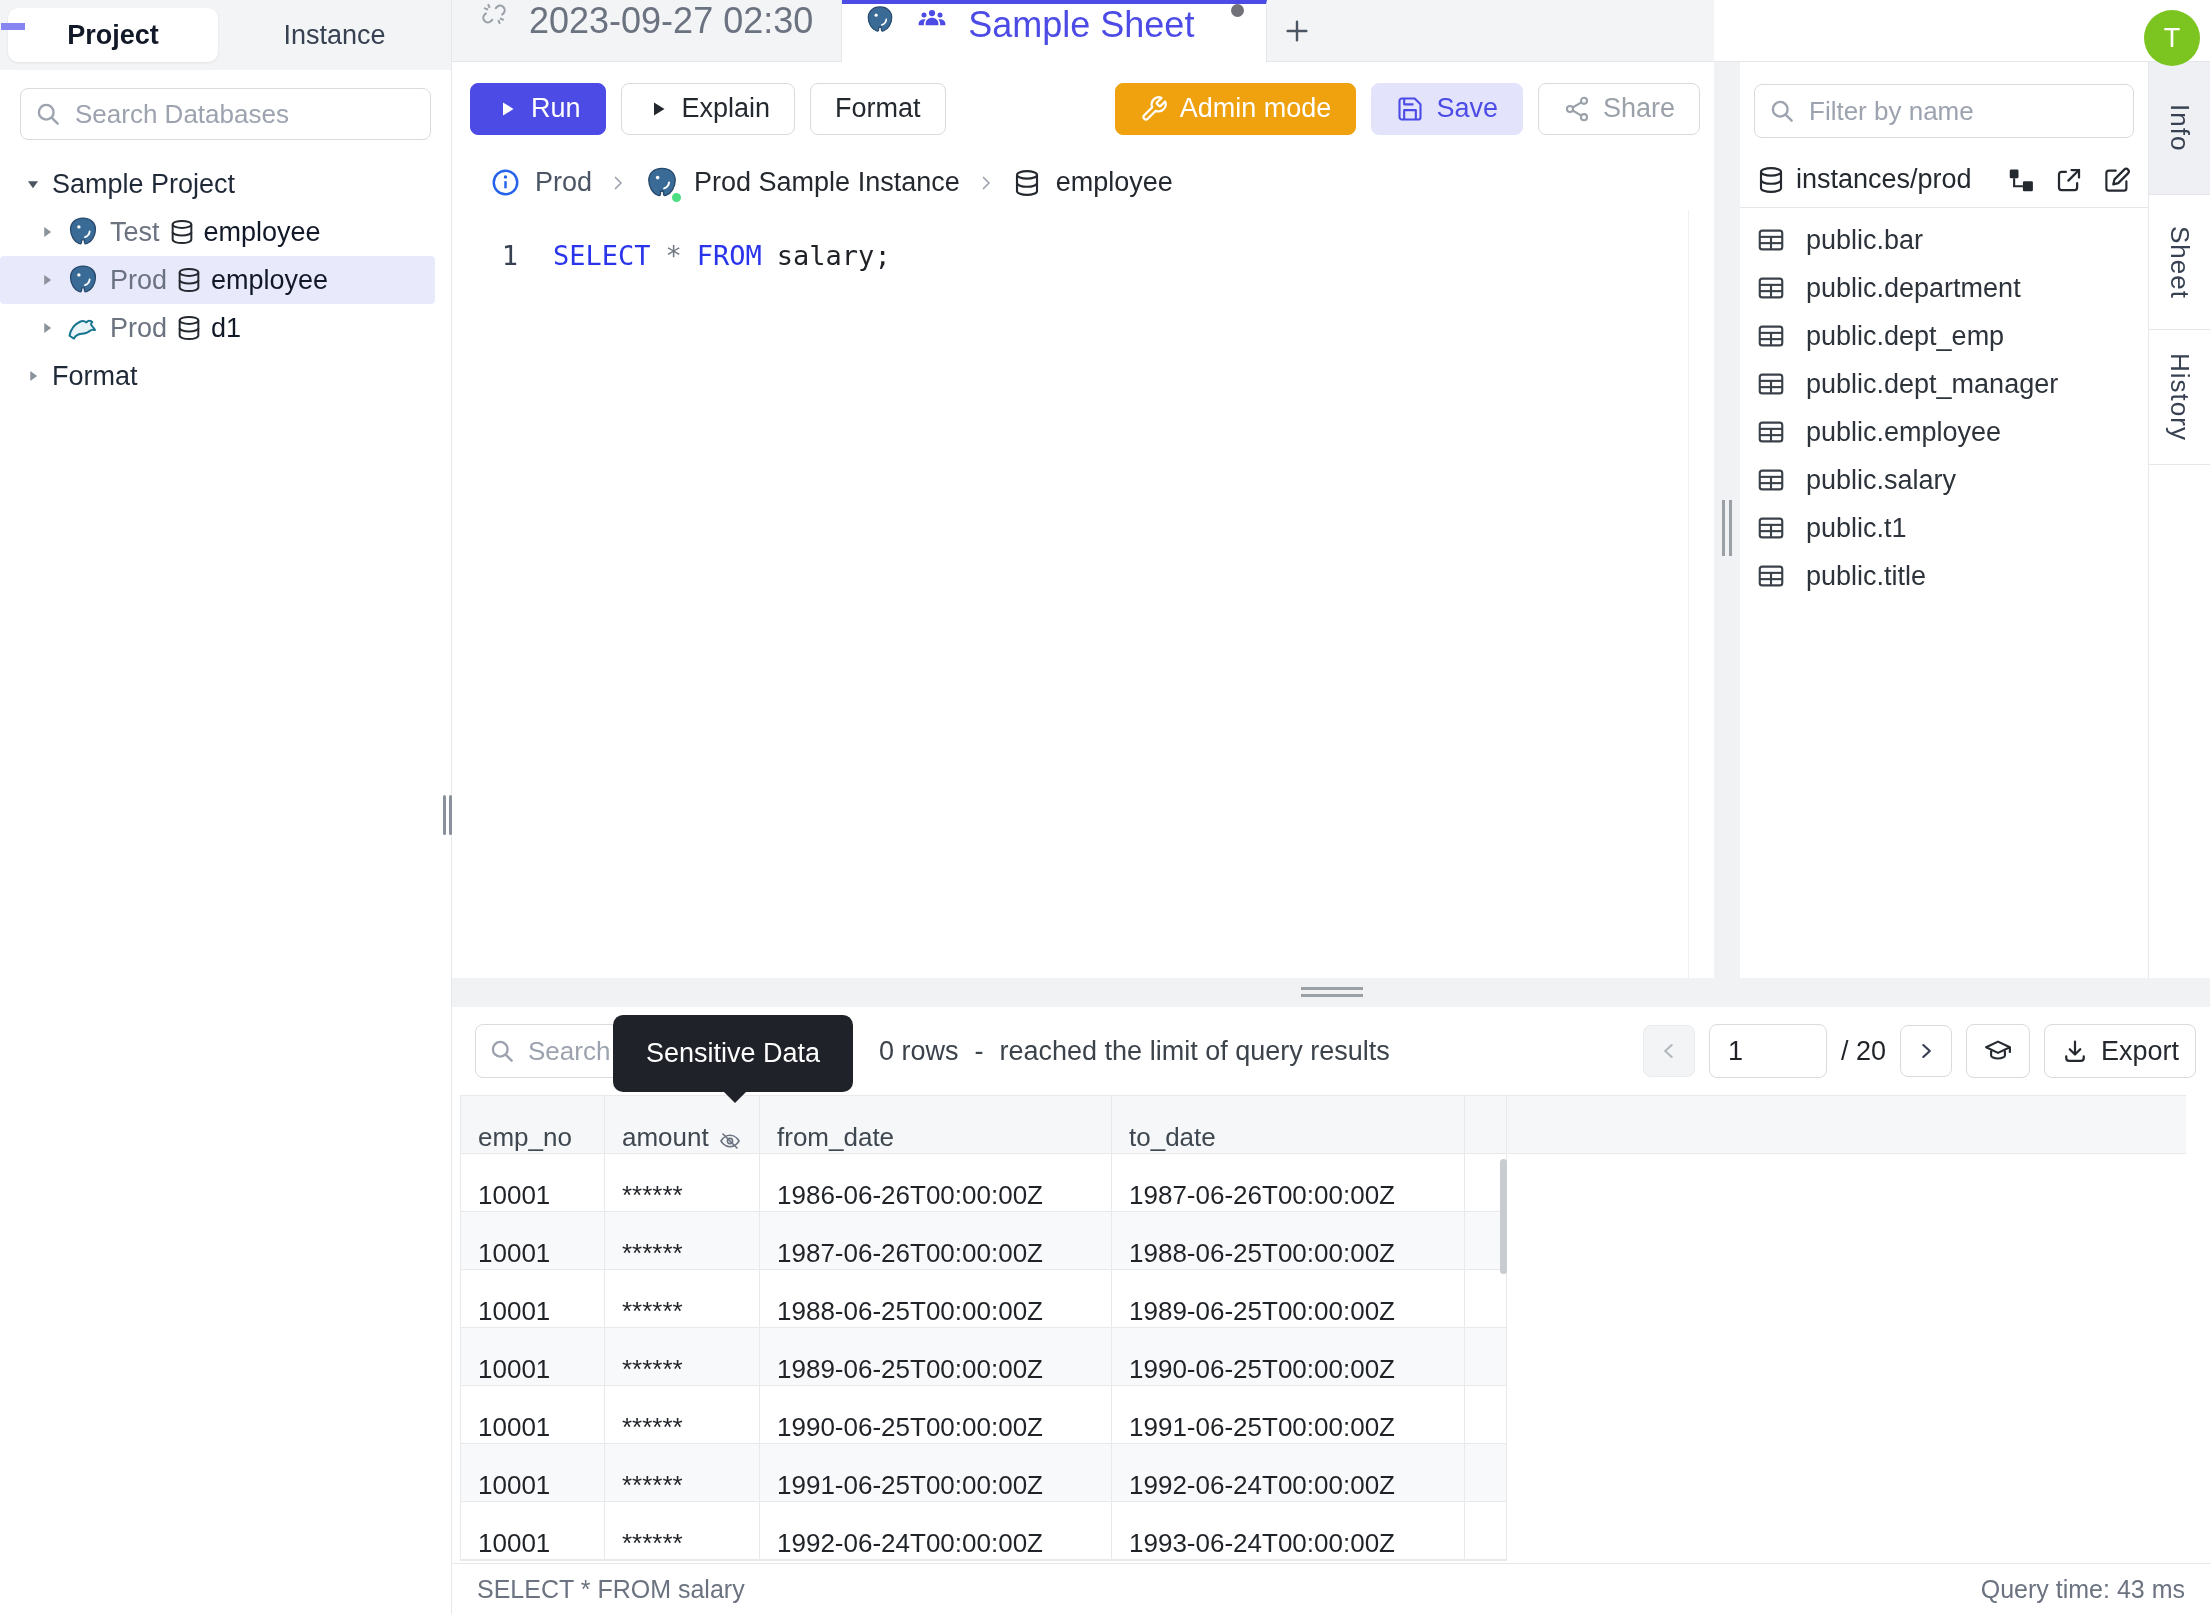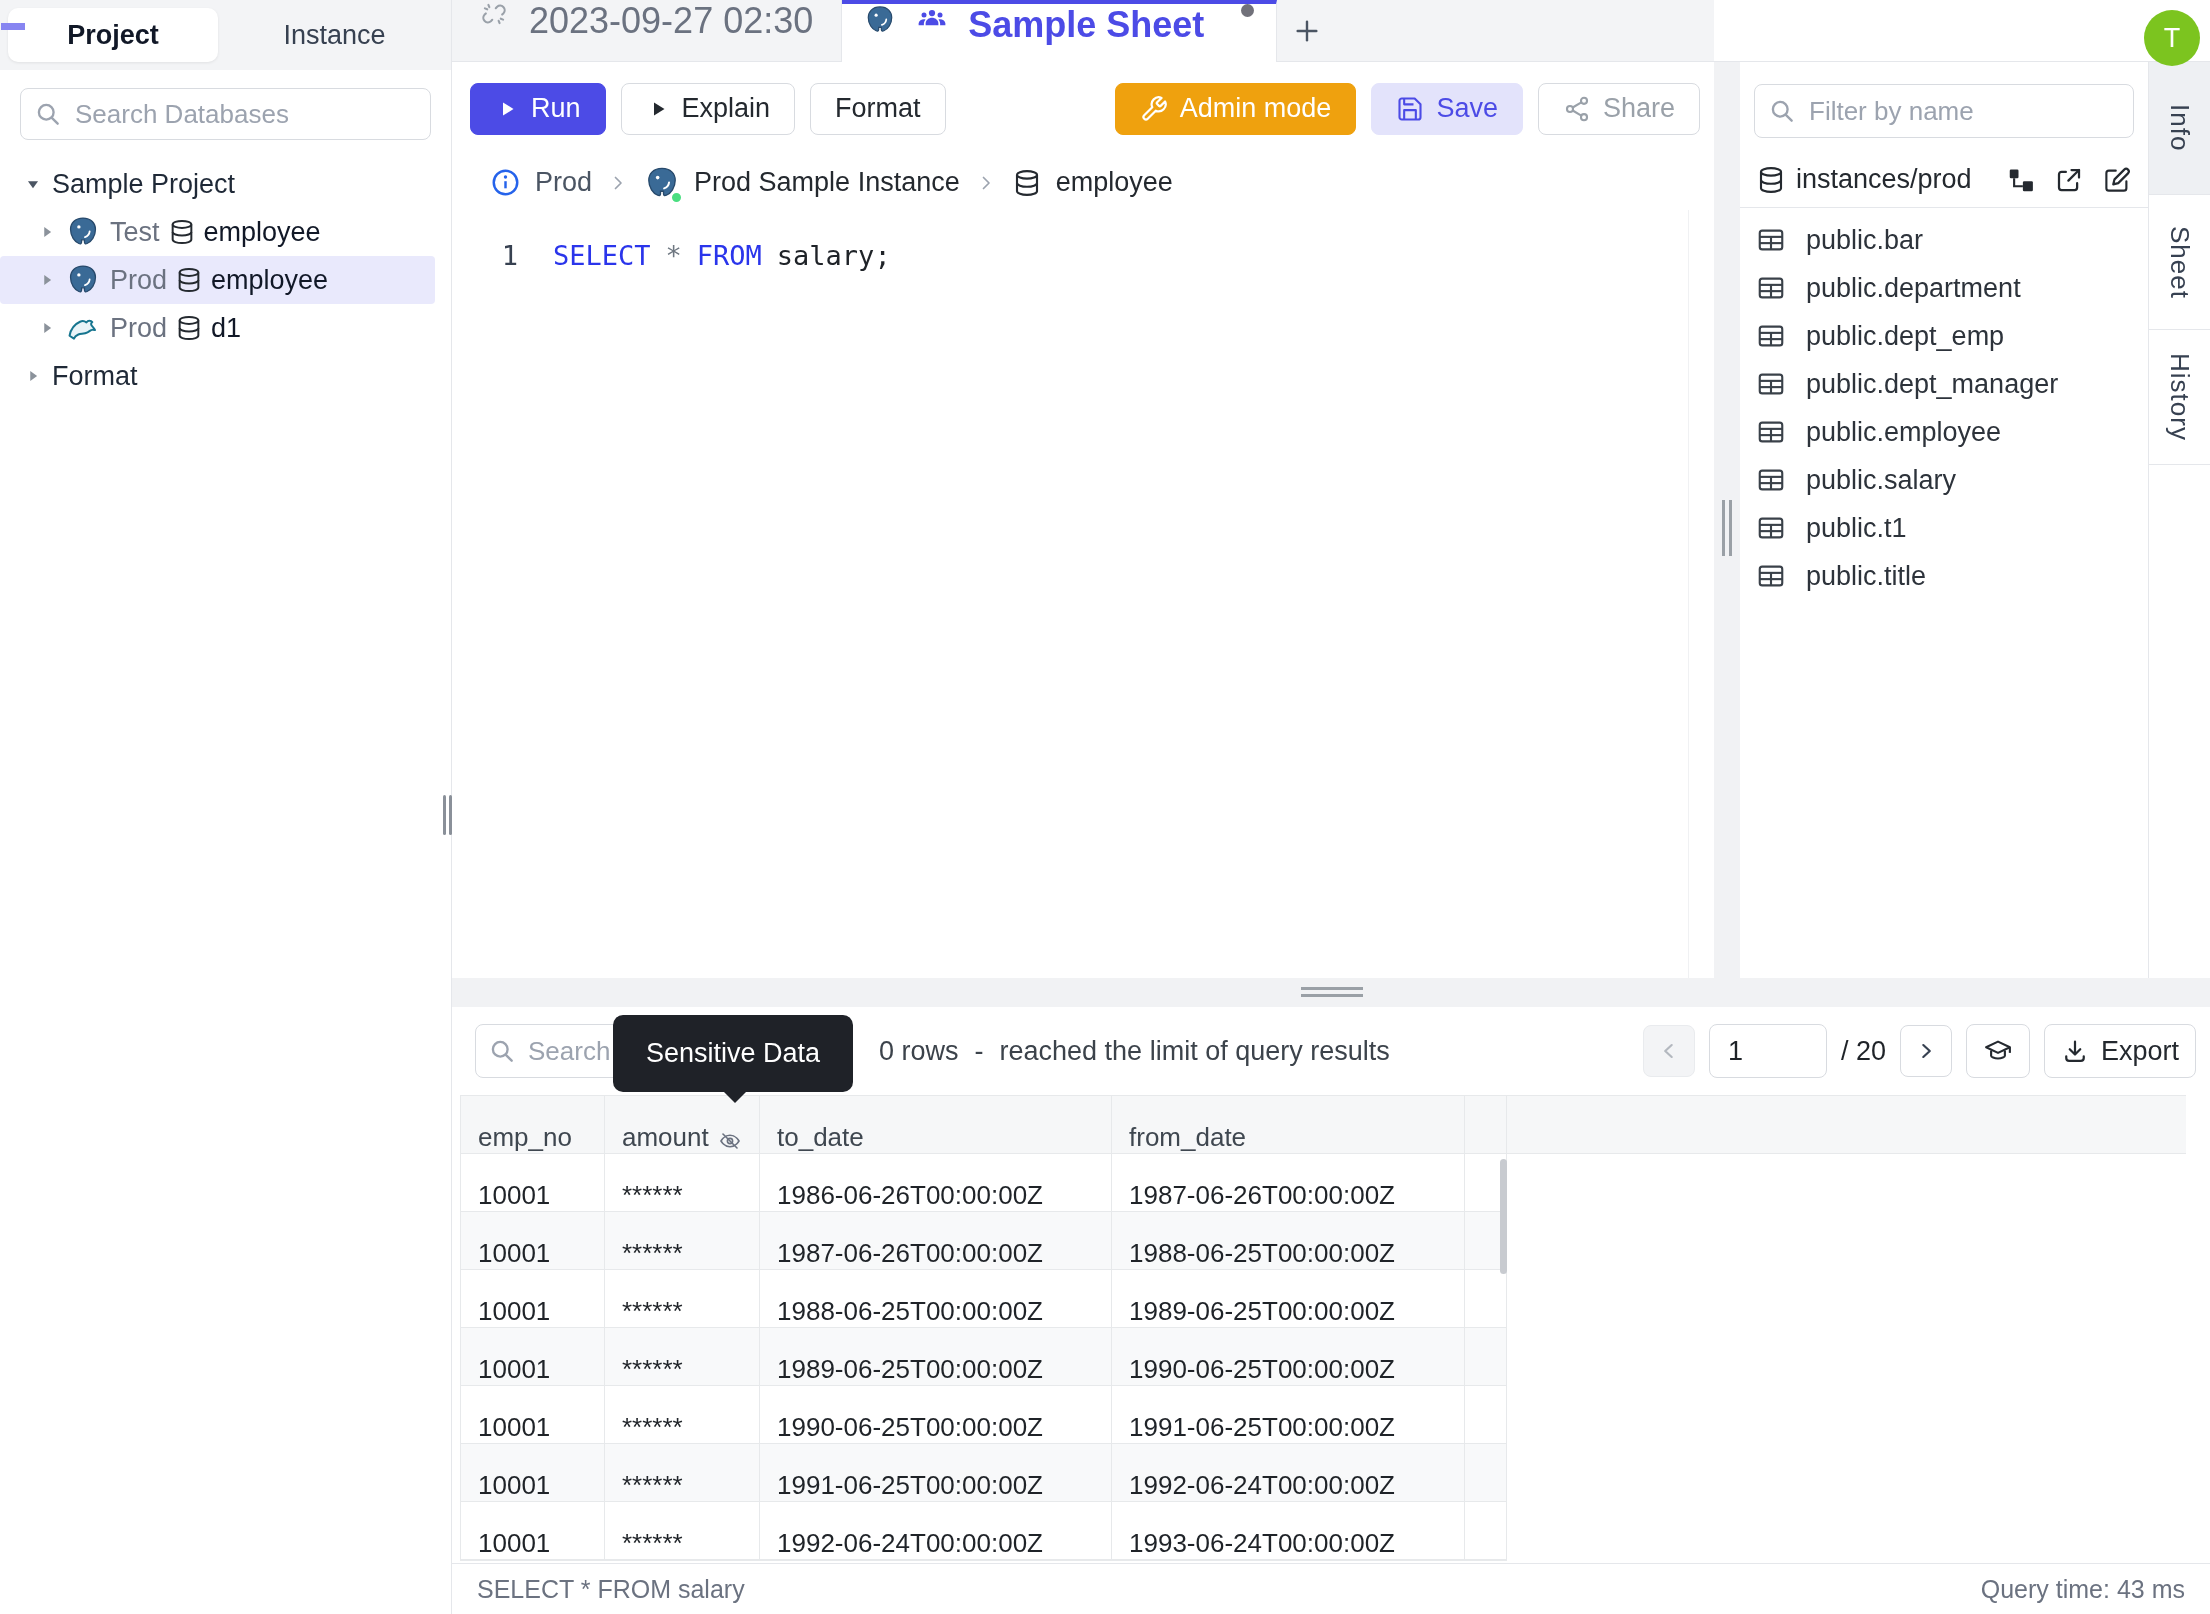--- a/index.html
+++ b/index.html
@@ -42,21 +42,21 @@
   .sb-resizer i{position:absolute;top:795px;width:3px;height:40px;background:#8a9099;border-radius:2px}
   .sb-resizer i:first-child{left:2px}.sb-resizer i:last-child{left:8px}
 
   
   .tabbar{position:absolute;left:452px;top:0;width:1262px;height:62px;background:var(--strip);
     border-bottom:1px solid var(--border);display:flex;align-items:stretch}
   .sheet-tab{display:flex;gap:21px;padding:0 28px;font-size:36px;color:var(--gray);
     border-right:1px solid var(--border);cursor:pointer}
   .sheet-tab .ic{color:#9aa1a9}
   .sheet-tab.active{background:#fff;border-top:4px solid var(--indigo);color:var(--indigo);padding:0 22px;margin-bottom:-1px}
-  .sheet-tab.active .label{color:var(--indigo);font-weight:700}
+  .sheet-tab.active .label{color:var(--indigo);font-weight:400}
   .dot{width:13px;height:13px;border-radius:50%;background:#71717a;margin-left:16px}
   .add-tab{width:60px;display:flex;align-items:center;justify-content:center;color:#4b5563;cursor:pointer;font-size:27px}
   .header-right{position:absolute;left:1714px;top:0;width:496px;height:62px;background:#fff;border-bottom:1px solid var(--border)}
   .avatar{position:absolute;right:10px;top:10px;width:56px;height:56px;border-radius:50%;background:var(--green);
     color:#fff;font-size:27px;font-weight:500;display:flex;align-items:center;justify-content:center;z-index:3;cursor:pointer}
 
   
   .toolbar{position:absolute;left:452px;top:62px;width:1262px;height:93px;background:#fff;
     display:flex;align-items:center;padding:0 14px 0 18px;gap:15px}
   .btn{display:flex;align-items:center;gap:12px;height:52px;padding:0 24px;border-radius:8px;
@@ -618,24 +618,24 @@
         <div>
             <span>emp_no</span>
           </div>
         <div>
             <span>amount</span>
           <svg class="ic" width="24" height="24">
               <use href="#i-eyeoff"></use>
             </svg>
         </div>
         <div>
-            <span>to_date</span>
+            <span>from_date</span>
           </div>
         <div>
-            <span>from_date</span>
+            <span>to_date</span>
           </div>
         <div></div>
       </div>
       <div class="grow">
         <div>10001</div>
           <div>******</div>
           <div>1986-06-26T00:00:00Z</div>
           <div>1987-06-26T00:00:00Z</div>
           <div></div>
       </div>

